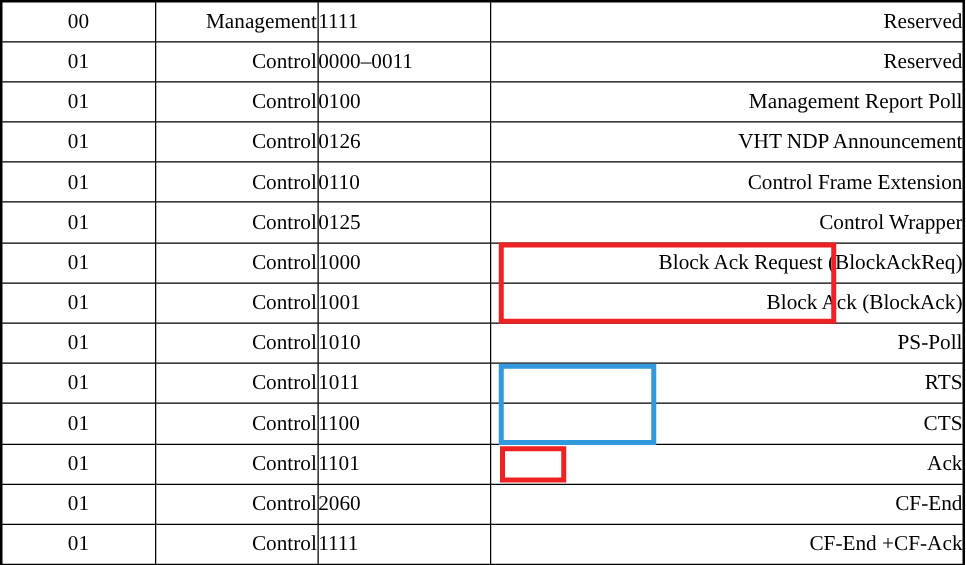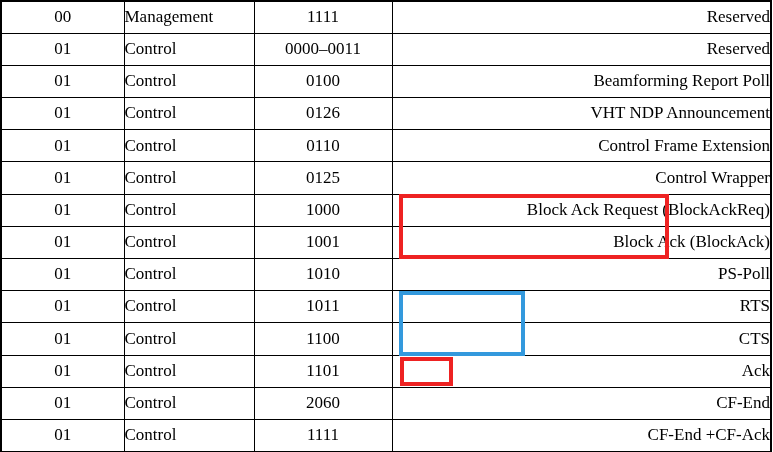--- a/index.html
+++ b/index.html
@@ -38,22 +38,22 @@
     height: 32.2px;
     padding: 0 0 0 0;
     font-size: 17px;
     line-height: 1.1;
     vertical-align: middle;
     white-space: nowrap;
     overflow: hidden;
   }
 
   td.col-type     { width: 123px; text-align: center; }
-  td.col-desc     { width: 130px; text-align: left; margin-top: 32px; }
-  td.col-subtype  { width: 138px; text-align: center; }
+  td.col-desc     { width: 130px; text-align: right; margin-top: 32px; }
+  td.col-subtype  { width: 138px; text-align: left; }
   td.col-name     { width: 379px; text-align: right; padding-left: 11px; }
 
   
   .anno {
     position: absolute;
     pointer-events: none;
     background: transparent;
   }
   .anno.red  { border: 4px solid #ee2222; }
   .anno.blue { border: 4px solid #3399dd; }
@@ -96,21 +96,21 @@
         <td class="col-type">01</td>
         <td class="col-desc">Control</td>
         <td class="col-subtype">0000–0011</td>
         <td class="col-name">Reserved</td>
       </tr>
 
       <tr>
         <td class="col-type">01</td>
         <td class="col-desc">Control</td>
         <td class="col-subtype">0100</td>
-        <td class="col-name">Beamforming Report Poll</td>
+        <td class="col-name">Management Report Poll</td>
       </tr>
 
       <tr>
         <td class="col-type">01</td>
         <td class="col-desc">Control</td>
         <td class="col-subtype">0126</td>
         <td class="col-name">VHT NDP Announcement</td>
       </tr>
 
       <tr>

